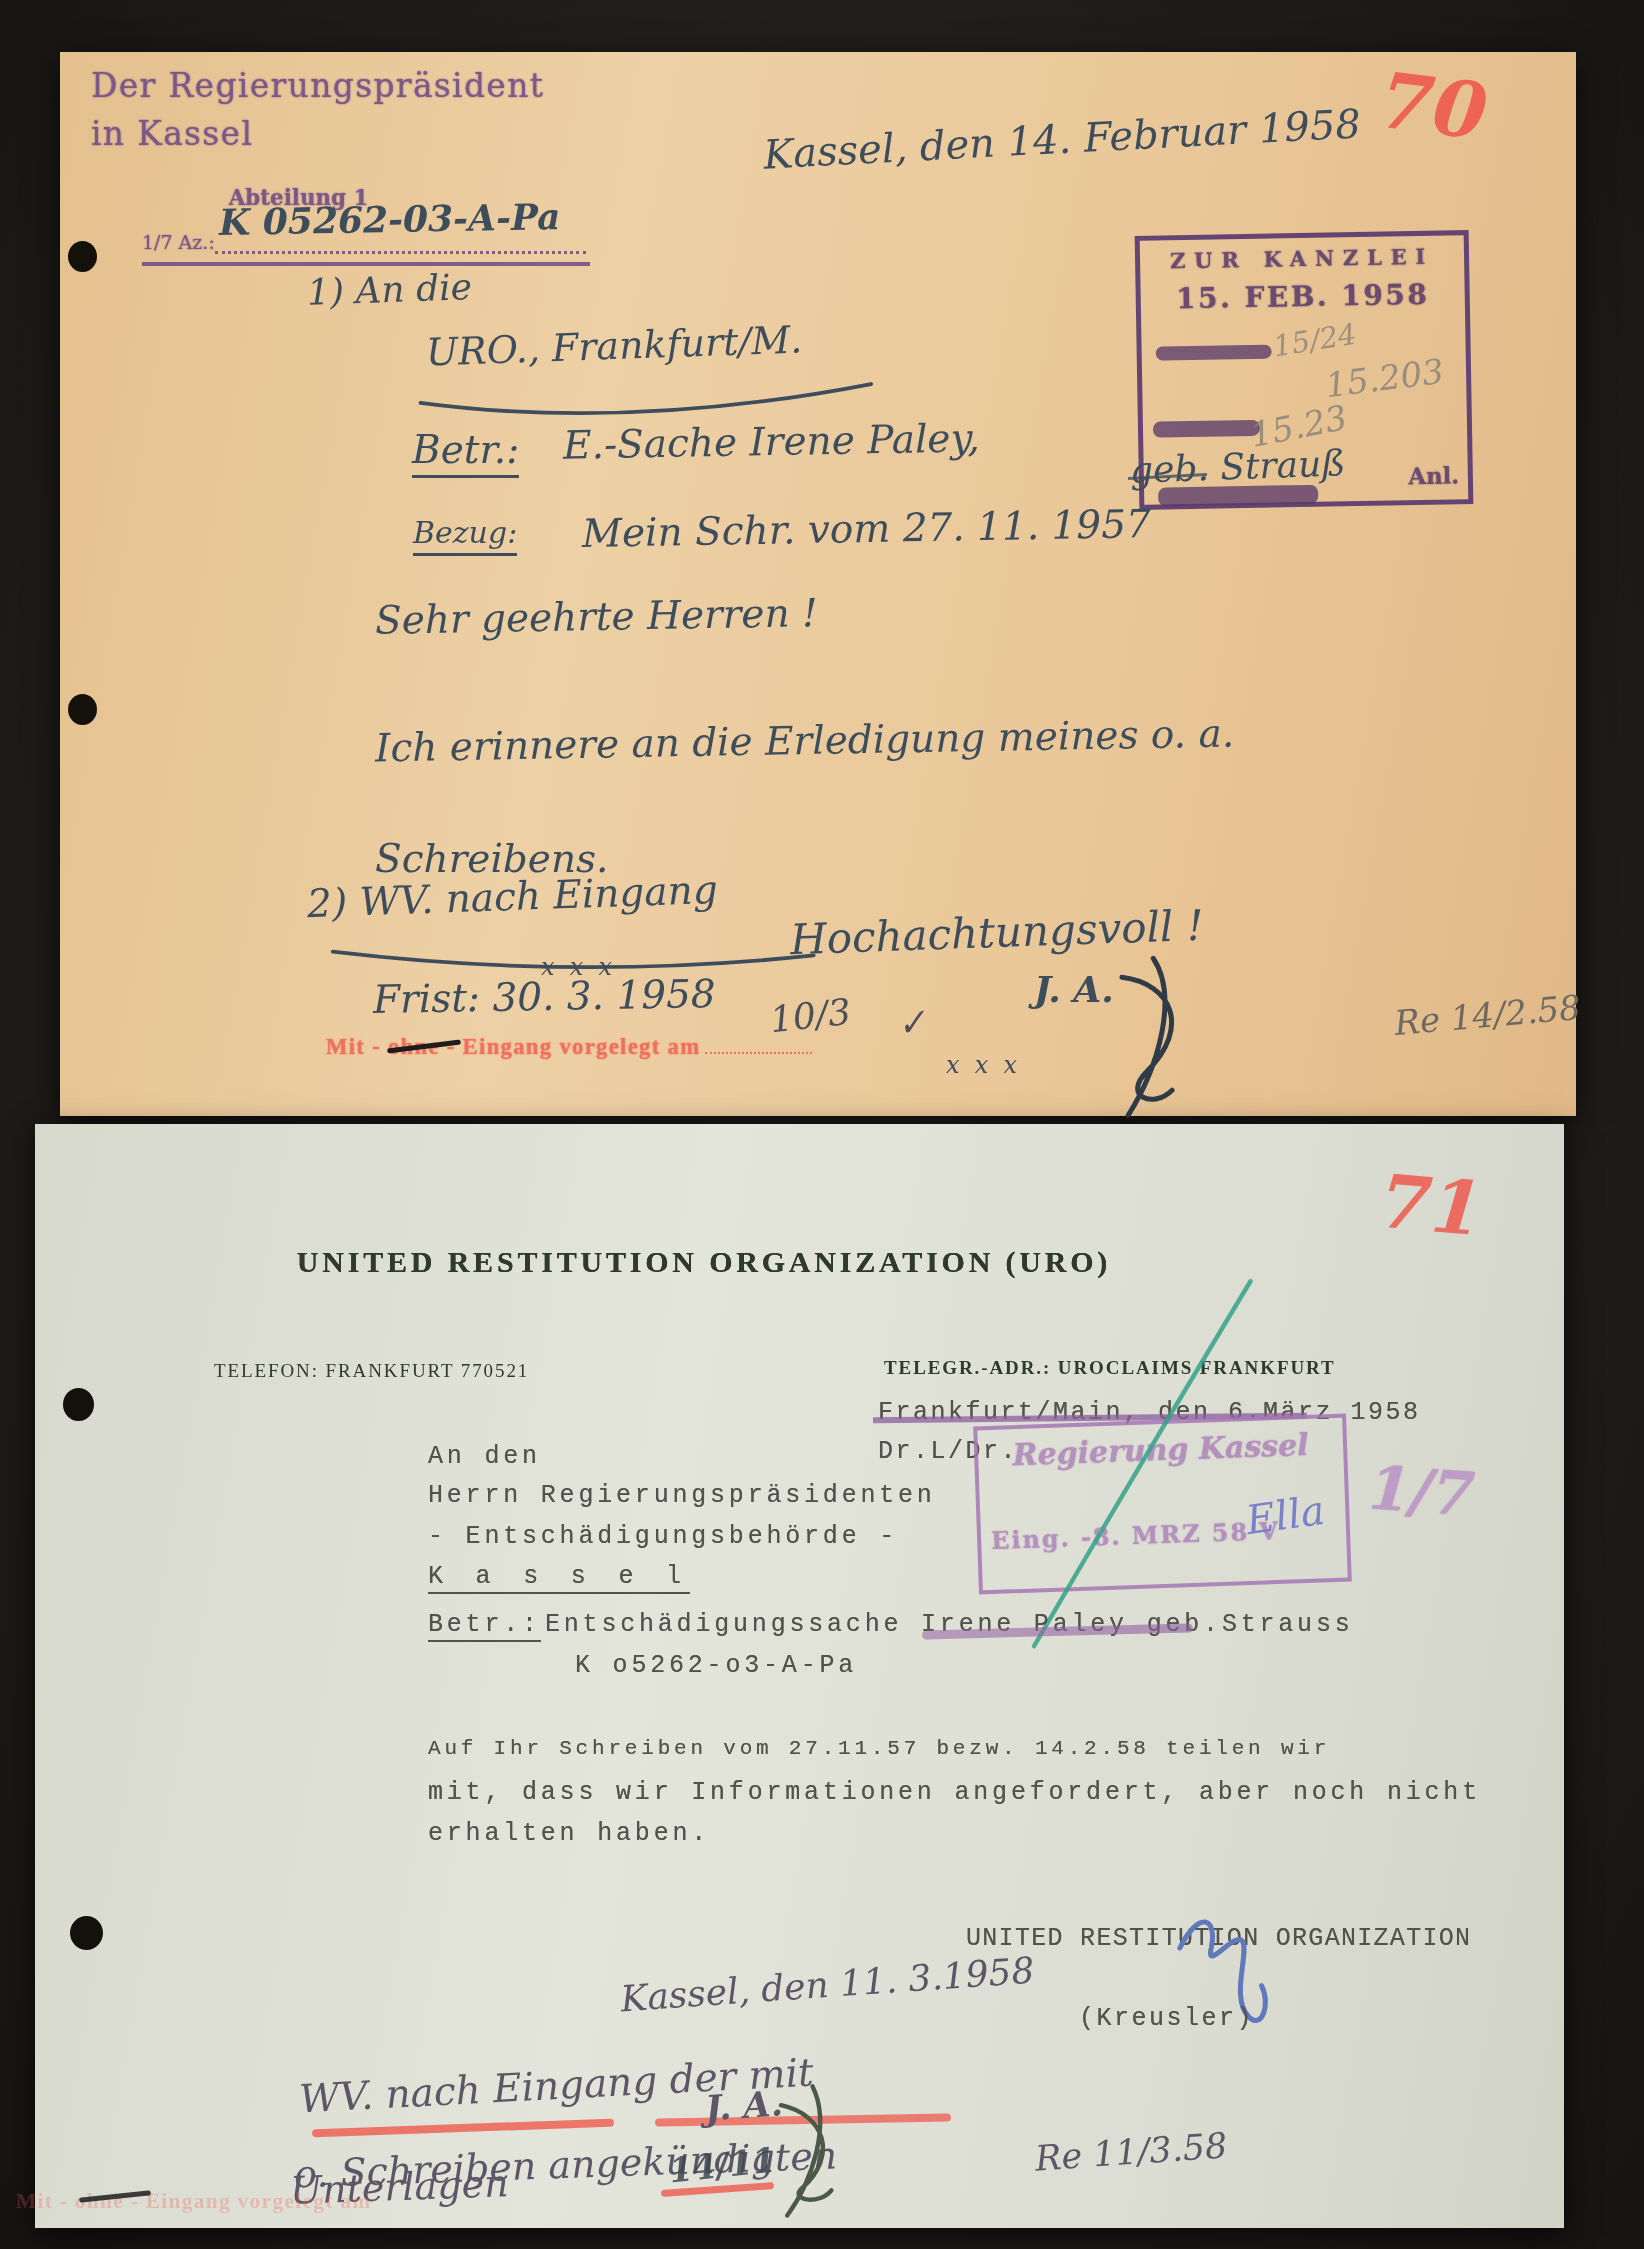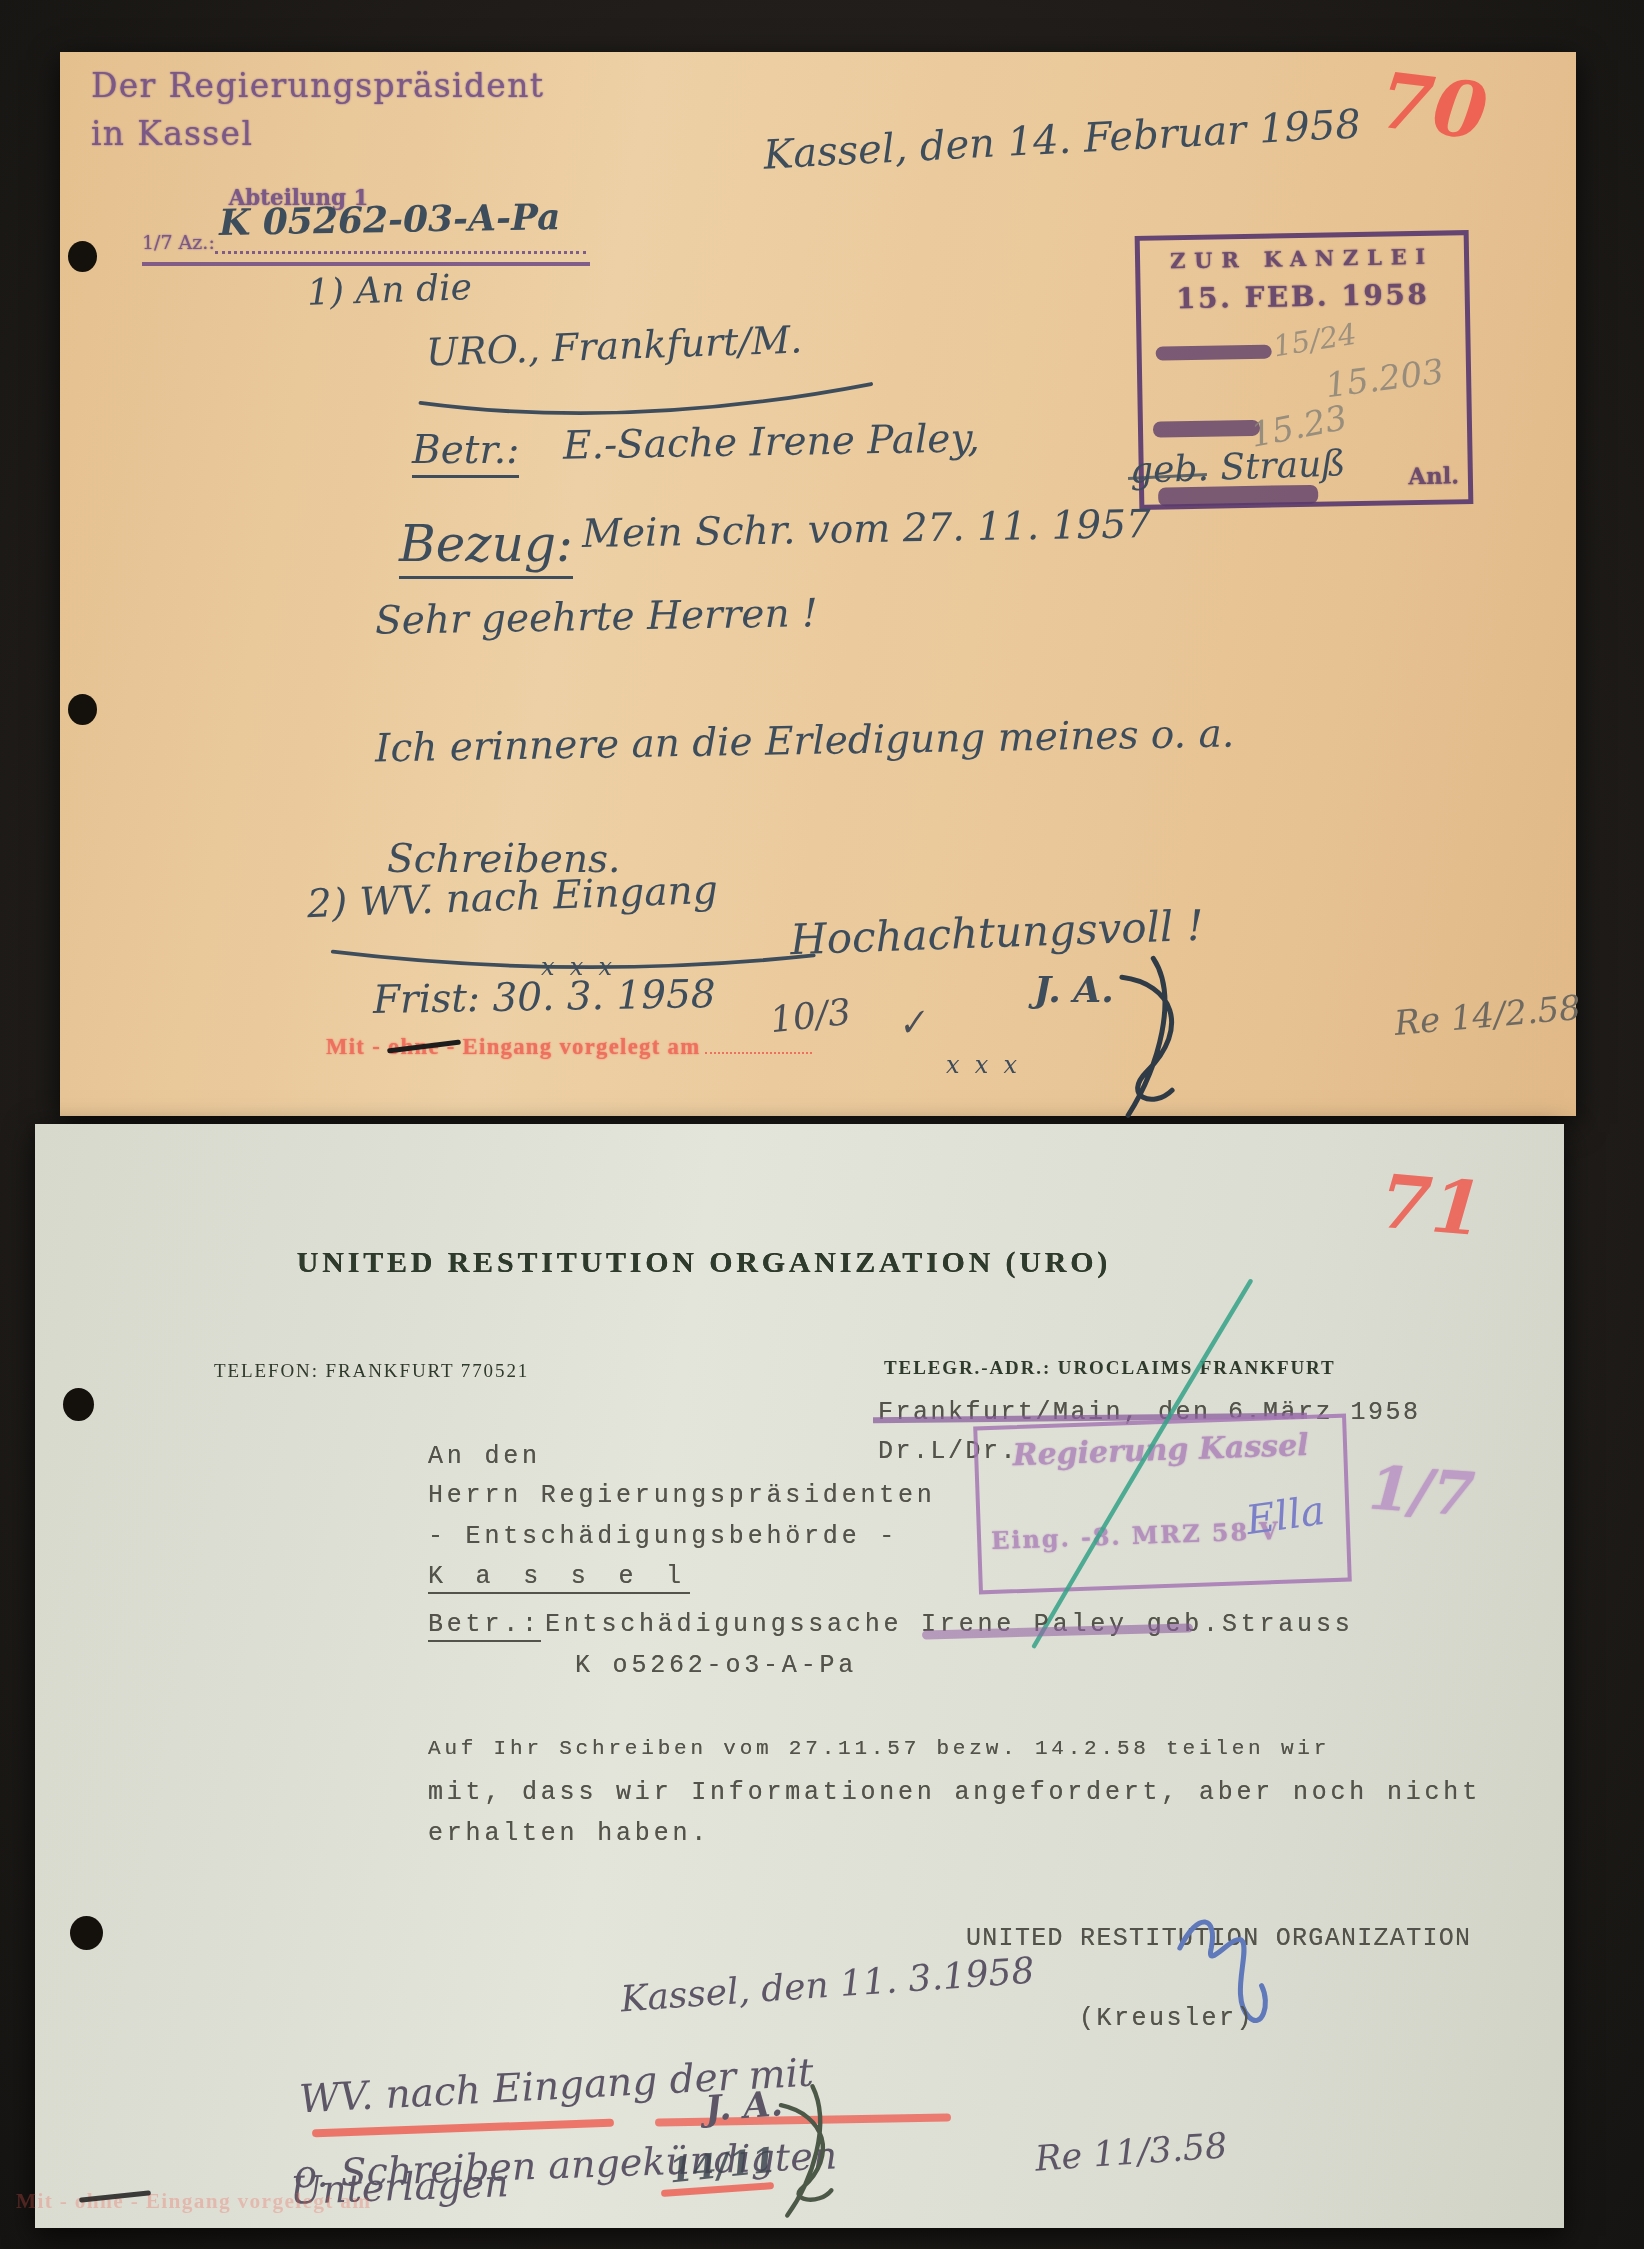--- a/index.html
+++ b/index.html
@@ -72,26 +72,26 @@
 
     <div class="abs pencil" style="left:1213px;top:271px;font-size:29px;transform:rotate(-9deg);opacity:.8">15/24</div>
     <div class="abs pencil" style="left:1265px;top:306px;font-size:34px;transform:rotate(-7deg);opacity:.85">15.203</div>
     <div class="abs pencil" style="left:1190px;top:354px;font-size:34px;transform:rotate(-11deg);opacity:.85">15.23</div>
 
     <div class="abs hw u-ink" style="left:352px;top:375px;font-size:39px">Betr.:</div>
     <div class="abs hw" style="left:503px;top:367px;font-size:39px;transform:rotate(-1deg)">E.-Sache Irene Paley,</div>
     <div class="abs hw" style="left:1070px;top:394px;font-size:36px;transform:rotate(-2deg)">geb. Strauß</div>
     <div class="bar" style="left:1068px;top:423px;width:79px;height:3.1px;background:var(--ink);opacity:.8;transform:rotate(-3deg)"></div>
 
-    <div class="abs hw u-ink" style="left:339px;top:463px;font-size:50px">Bezug:</div>
+    <div class="abs hw u-ink" style="left:353px;top:463px;font-size:30px">Bezug:</div>
     <div class="abs hw" style="left:522px;top:454px;font-size:39px;transform:rotate(-1deg)">Mein Schr. vom 27. 11. 1957</div>
 
     <div class="abs hw" style="left:315px;top:542px;font-size:39px;transform:rotate(-1deg)">Sehr geehrte Herren !</div>
     <div class="abs hw" style="left:315px;top:666px;font-size:39px;transform:rotate(-1deg)">Ich erinnere an die Erledigung meines o. a.</div>
-    <div class="abs hw" style="left:327px;top:784px;font-size:39px">Schreibens.</div>
+    <div class="abs hw" style="left:315px;top:784px;font-size:39px">Schreibens.</div>
     <div class="abs hw" style="left:730px;top:856px;font-size:42px;transform:rotate(-2deg)">Hochachtungsvoll !</div>
     <div class="abs hw" style="left:481px;top:901px;font-size:24px;letter-spacing:3.8px">x x x</div>
     <div class="abs hw" style="left:886px;top:999px;font-size:24px;letter-spacing:3.8px">x x x</div>
 
     <div class="abs hw" style="left:247px;top:822px;font-size:39px;transform:rotate(-2deg)">2) WV. nach Eingang</div>
     <svg class="abs" style="left:269px;top:892px" width="491" height="38" viewBox="0 0 780 60">
       <path d="M6,12 Q390,58 770,18" fill="none" stroke="#3e4d5c" stroke-width="6" stroke-linecap="round"></path>
     </svg>
     <div class="abs hw" style="left:313px;top:922px;font-size:39px;transform:rotate(-1deg)">Frist: 30. 3. 1958</div>
     <div class="abs hw" style="left:974px;top:916px;font-size:36px;font-weight:bold">J. A.</div>

